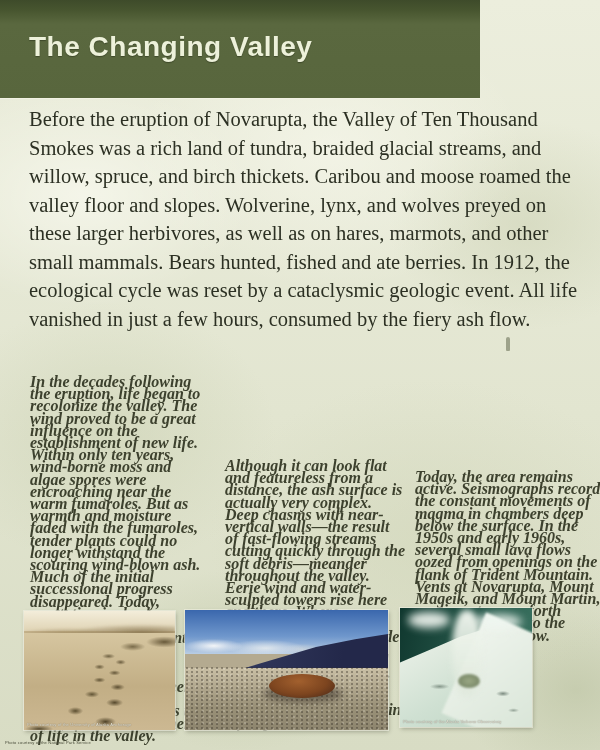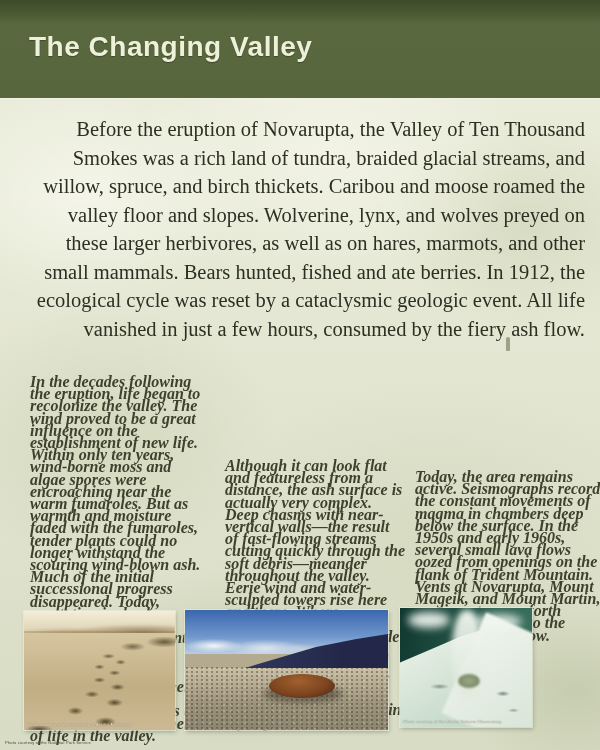--- a/index.html
+++ b/index.html
@@ -12,34 +12,34 @@
       radial-gradient(ellipse 280px 200px at 55% 20%, rgba(250,250,240,.55), transparent 70%),
       radial-gradient(ellipse 200px 150px at 88% 30%, rgba(198,204,172,.45), transparent 70%),
       radial-gradient(ellipse 240px 190px at 18% 58%, rgba(196,203,170,.45), transparent 70%),
       radial-gradient(ellipse 320px 230px at 72% 72%, rgba(202,208,176,.40), transparent 70%),
       radial-gradient(ellipse 200px 130px at 40% 88%, rgba(186,195,160,.50), transparent 70%),
       radial-gradient(ellipse 170px 130px at 96% 92%, rgba(182,190,156,.55), transparent 70%),
       linear-gradient(#eceedd 0%, #e2e5d0 55%, #d8dcc4 100%);
   }
   
   .header{
-    position:absolute;left:0;top:0;width:600px;height:98px;
+    position:absolute;left:0;top:0;width:480px;height:98px;
     background:linear-gradient(#3e4b2a 0px,#47552f 10px,#5a683f 24px,#58663d 100%);
     box-shadow:0 1px 0 #f2f2e4;
   }
   .title{
     position:absolute;left:29px;top:31px;
     font-size:28px;font-weight:bold;letter-spacing:.5px;
     color:#edf1da;text-shadow:0 1px 1px rgba(30,38,18,.45);
   }
   
   .intro{
-    position:absolute;left:29px;top:115px;width:556px;
+    position:absolute;left:29px;top:105px;width:556px;
     font-family:"Liberation Serif",serif;
-    font-size:20.5px;line-height:28.5px;color:#2c3023;text-align:right;
+    font-size:20.5px;line-height:28.5px;color:#2c3023;
   }
   
   .col{
     position:absolute;
     font-family:"Liberation Serif",serif;font-style:italic;font-weight:bold;
     font-size:16px;line-height:12.2px;color:#3d412e;
   }
   .col1{left:30px;top:376px;width:178px;}
   .col2{left:213px;top:460px;width:181px;margin-left:12px;}
   .col3{left:415px;top:471px;width:187px;}

